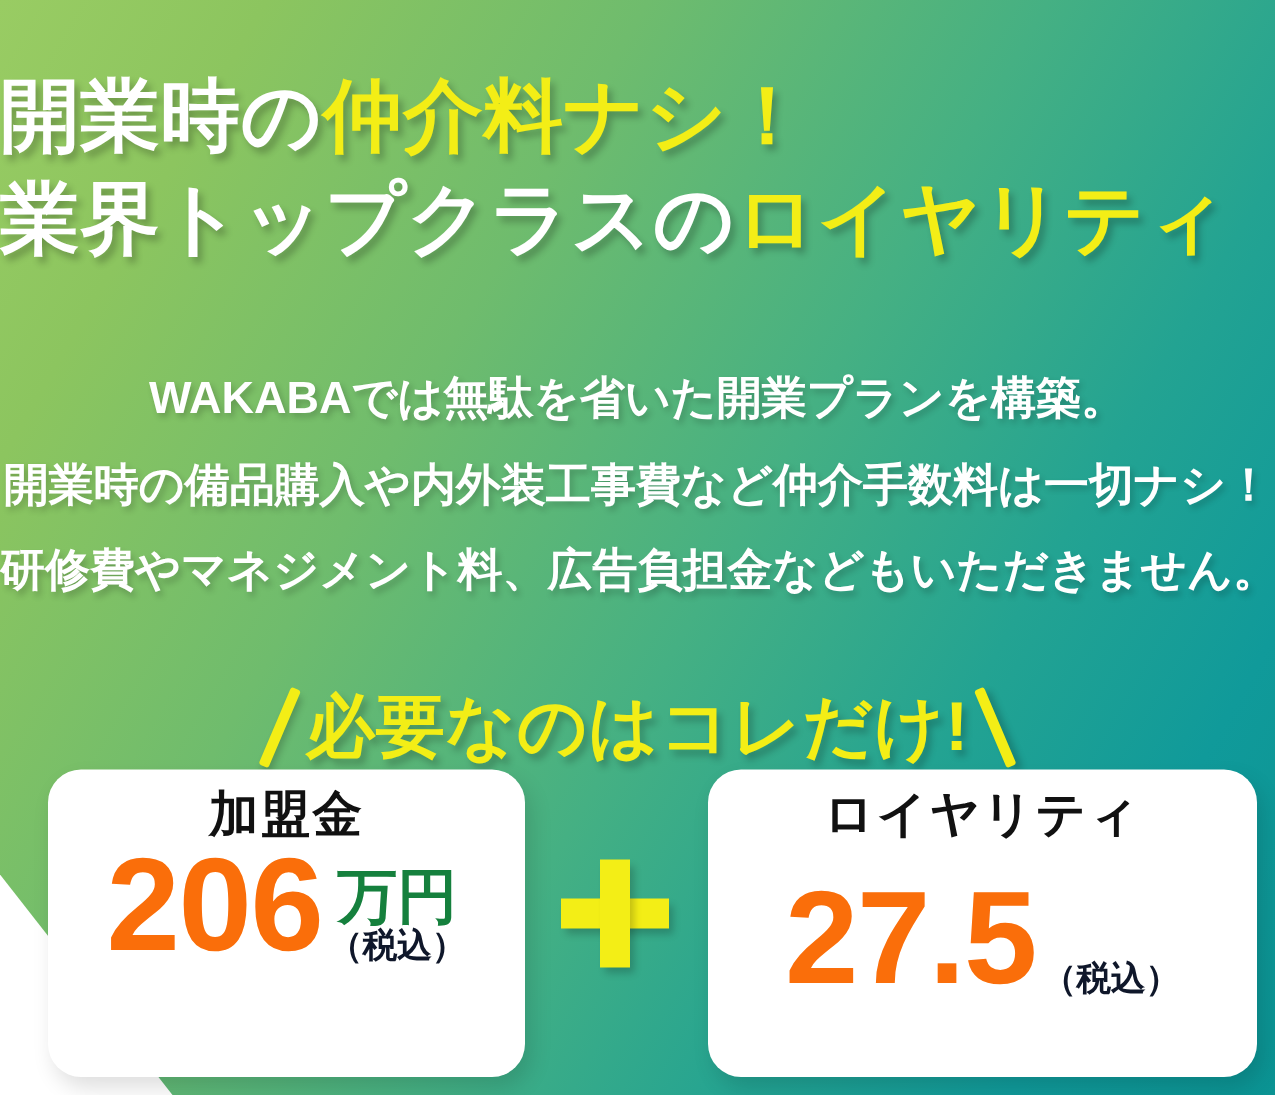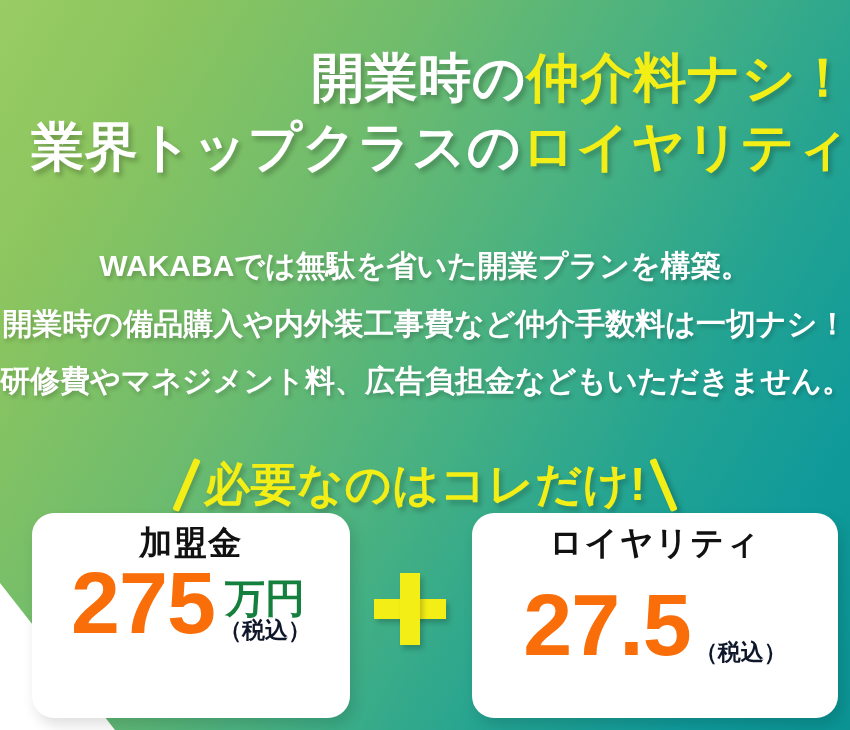--- a/index.html
+++ b/index.html
@@ -34,21 +34,21 @@
     -webkit-clip-path: polygon(0 0, 100% 0, 100% 100%, 115px 100%, 0 583px);
     clip-path: polygon(0 0, 100% 0, 100% 100%, 115px 100%, 0 583px);
   }
 
   
   .headline {
     position: absolute;
     left: 0;
     top: 44px;
     width: 850px;
-    text-align: right;
+    text-align: left;
     line-height: 1.30;
     font-size: 53px;
     font-weight: 700;
     letter-spacing: 0.5px;
     color: #ffffff;
     text-shadow: 3px 4px 5px rgba(0,0,0,0.24);
     white-space: nowrap;
   }
   .headline .hl-yellow { color: #f3ee16; }
 
@@ -214,21 +214,21 @@
     <span class="slash left"></span>
     <span class="need-text">必要なのはコレだけ!</span>
     <span class="slash right"></span>
   </div>
 
   <div class="cards">
 
     <div class="card card-1">
       <div class="card-label">加盟金</div>
       <div class="price-row">
-        <span class="price-num">275</span>
+        <span class="price-num">206</span>
         <span class="unit-stack">
           <span class="price-unit">万円</span>
           <span class="price-tax">（税込）</span>
         </span>
       </div>
     </div>
 
     <div class="card card-2">
       <div class="card-label">ロイヤリティ</div>
       <div class="price-row">

